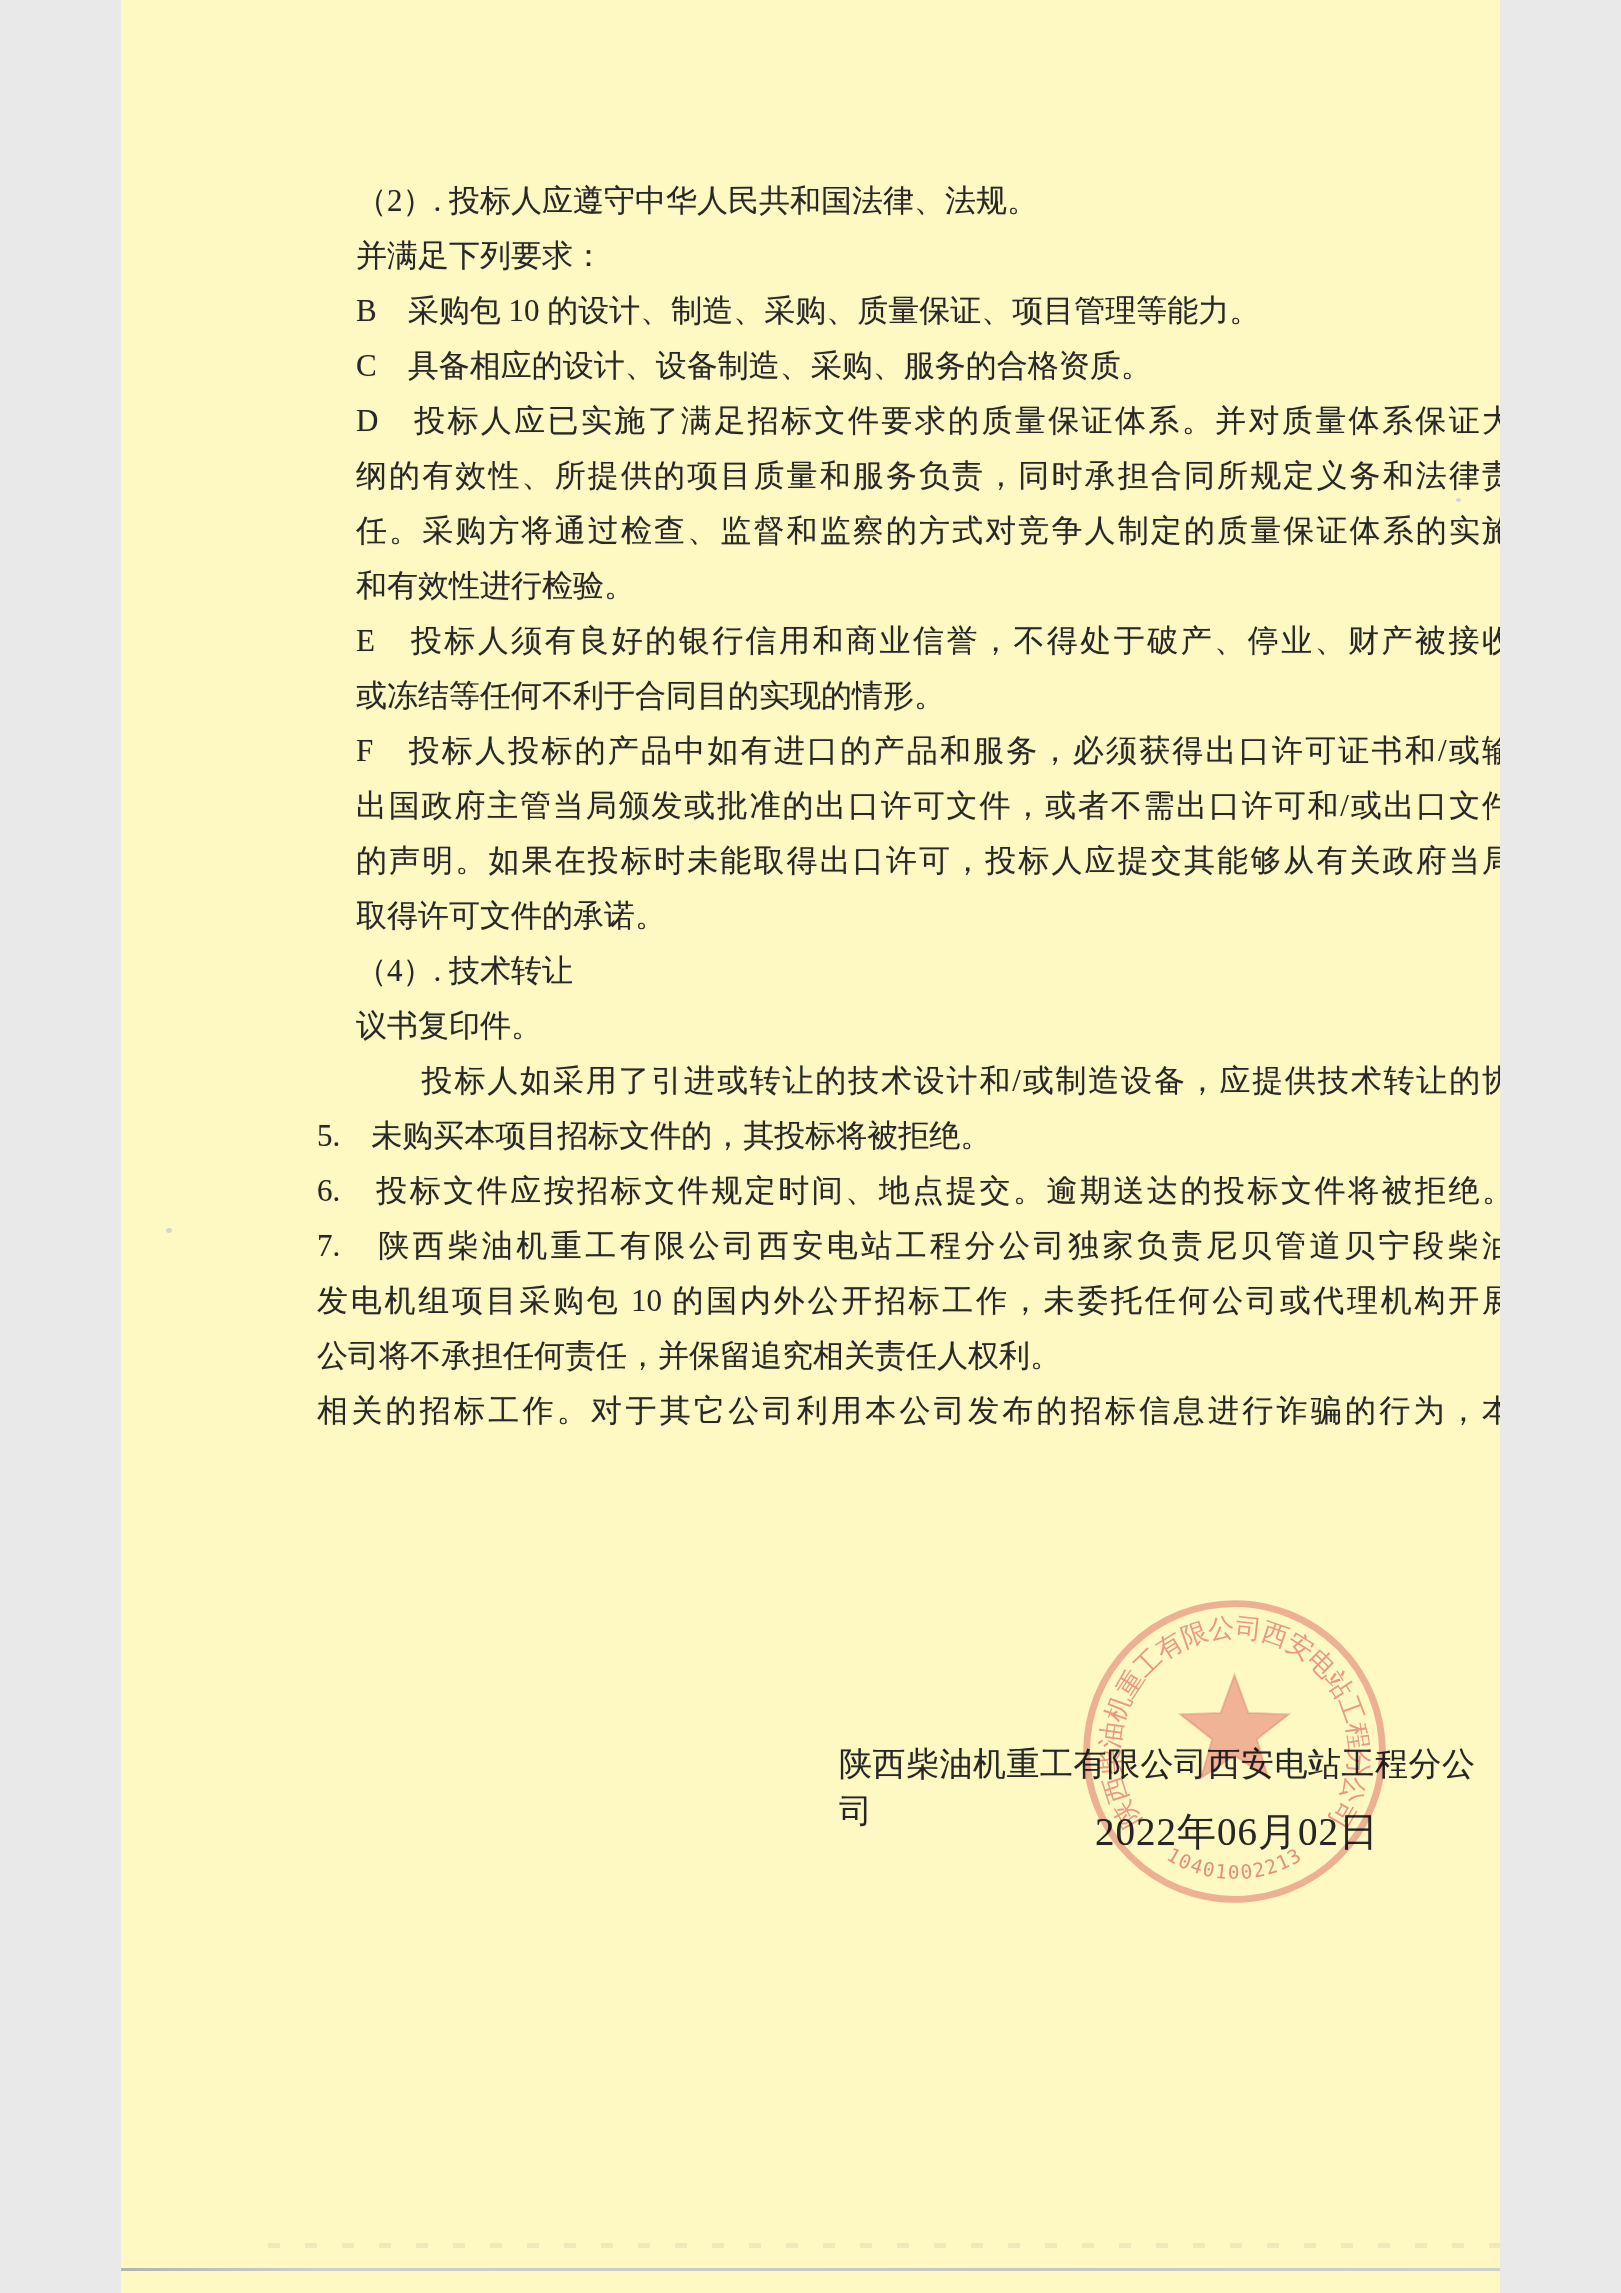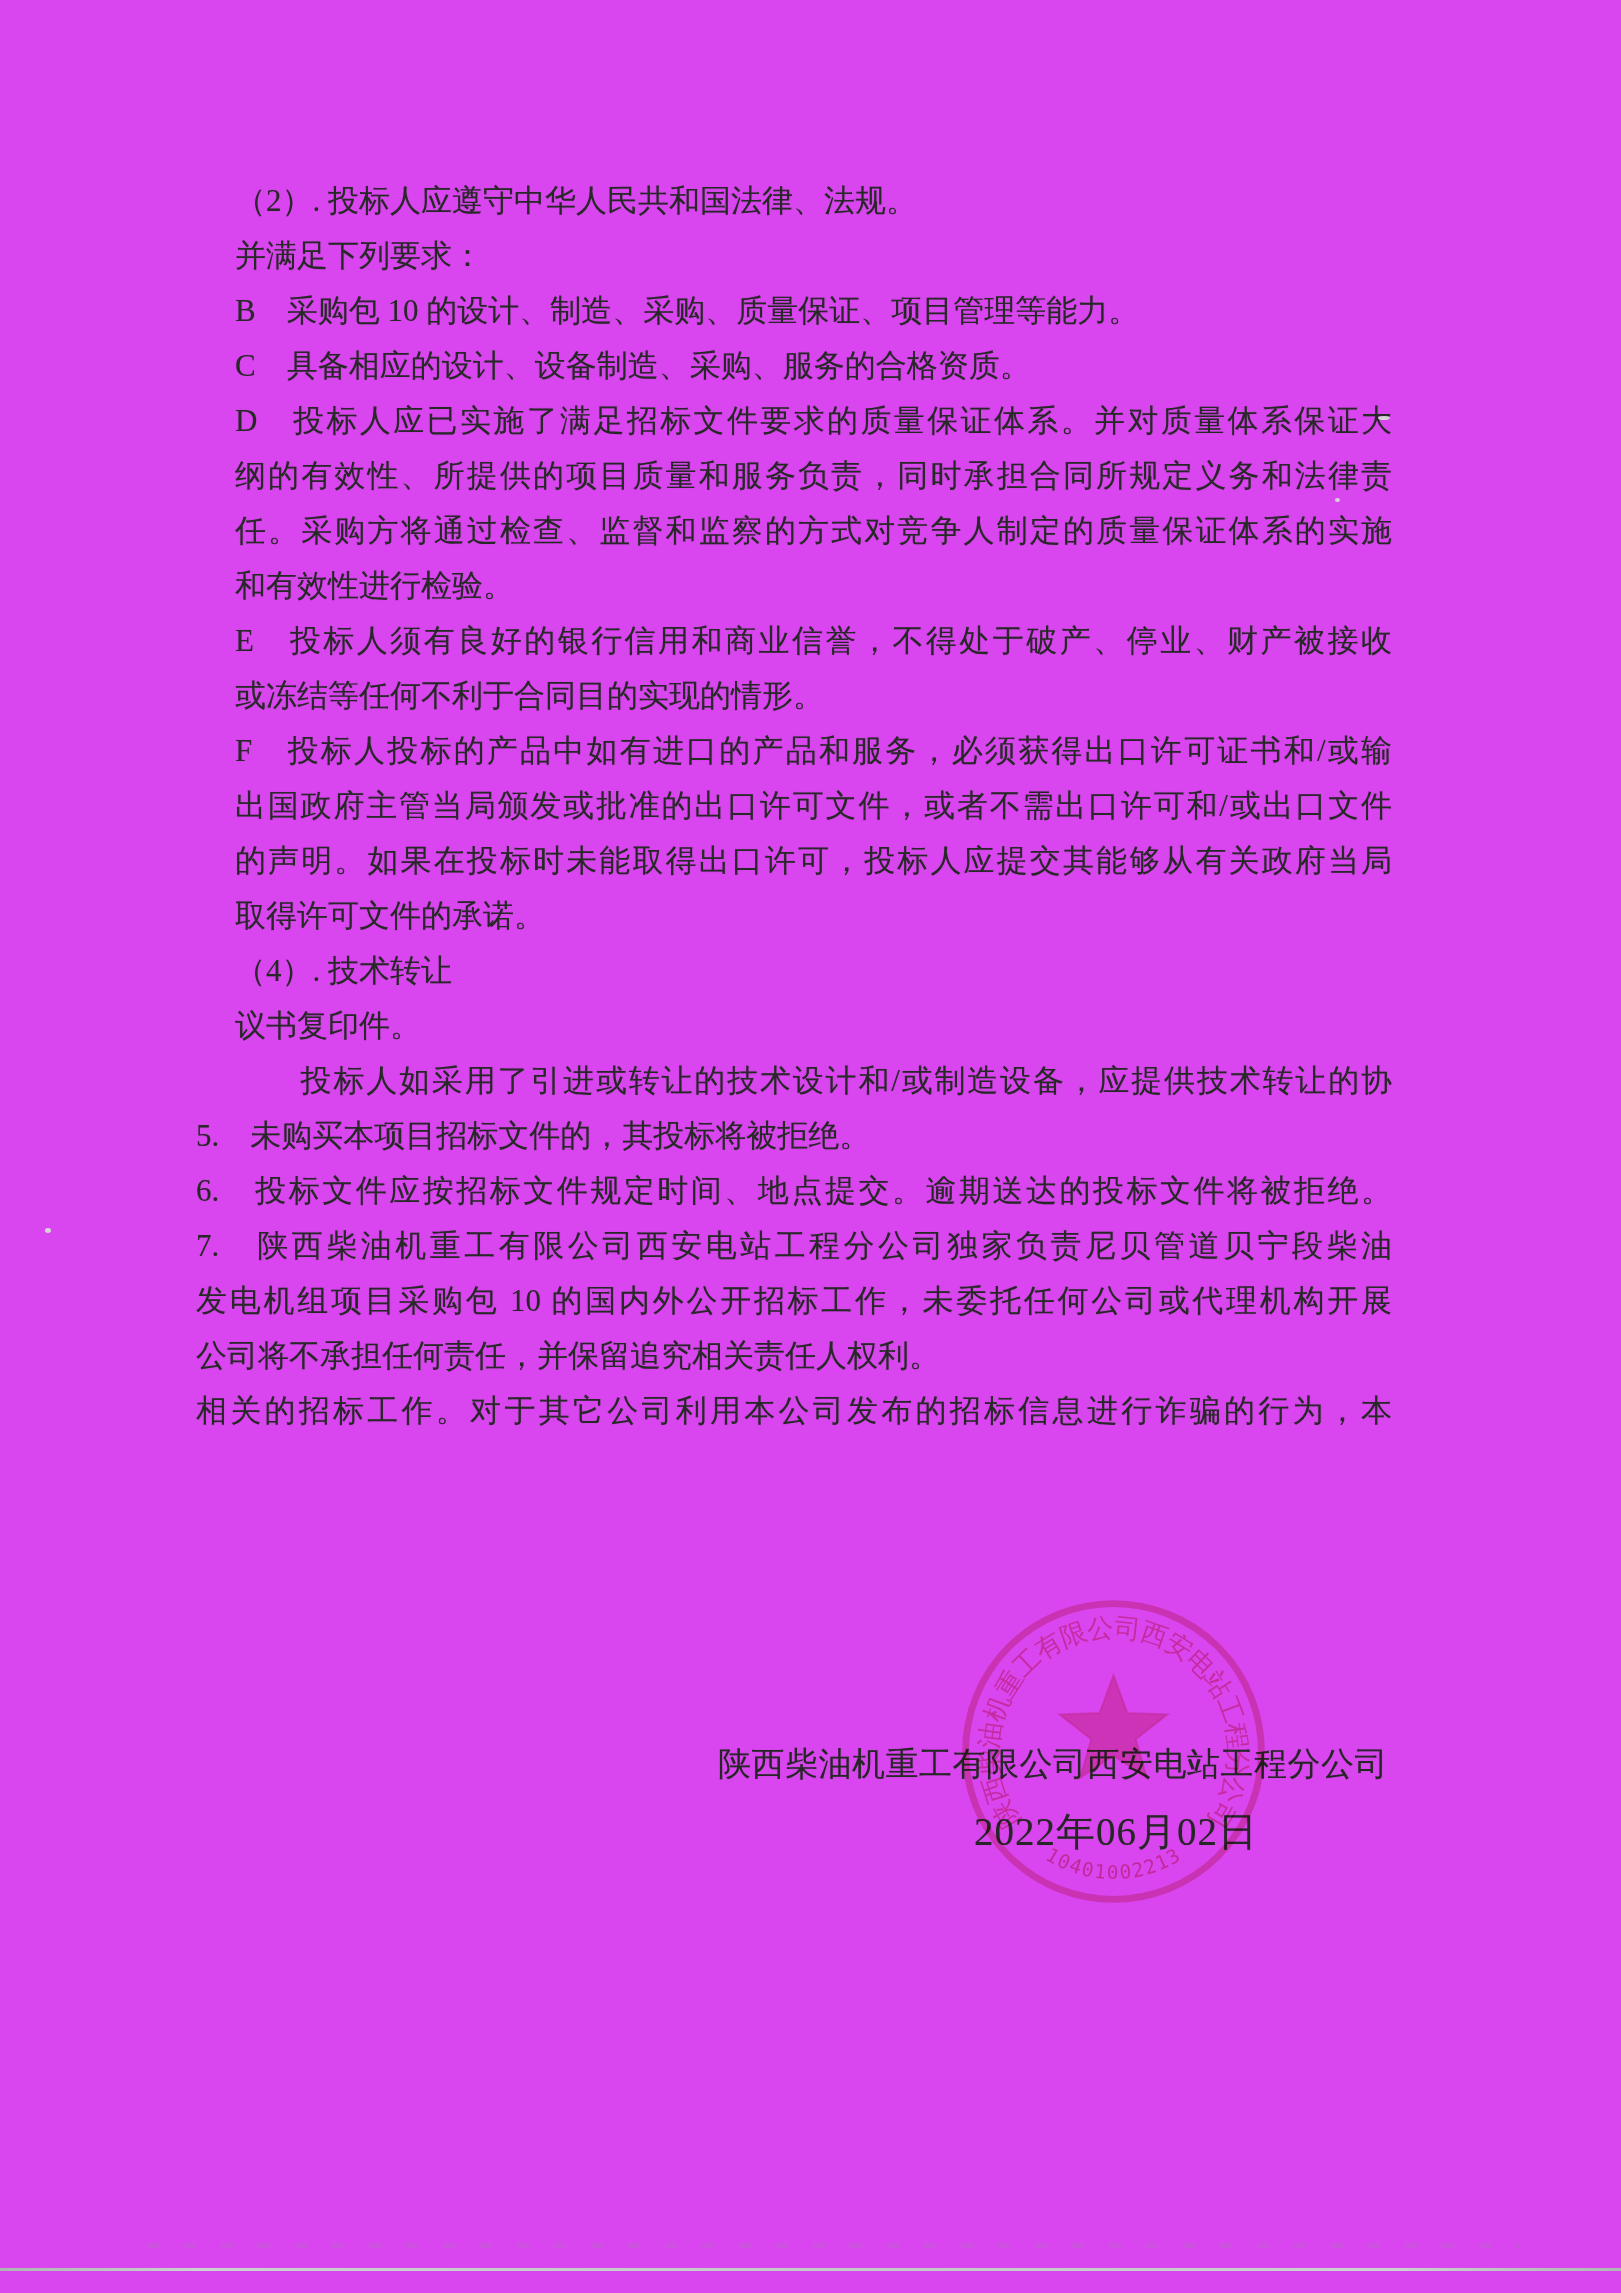--- a/index.html
+++ b/index.html
@@ -1,20 +1,20 @@
 <!DOCTYPE html>
 <html><head>
 <meta charset="utf-8">
 <style>
   html,body{margin:0;padding:0;background:#e9e9e9;}
   .page{
     position:relative;
-    width:1621px;height:2294px;
+    width:1379px;height:2294px;
     margin:0 auto;
-    background:#d946ef;
+    background:#fef9c3;
     overflow:hidden;
     font-family:"Liberation Serif","DejaVu Serif",serif;
     color:#282828;
   }
   .doc-body{
     position:absolute;
     left:235px;top:173px;
     width:1157px;
   }
   .tline{

